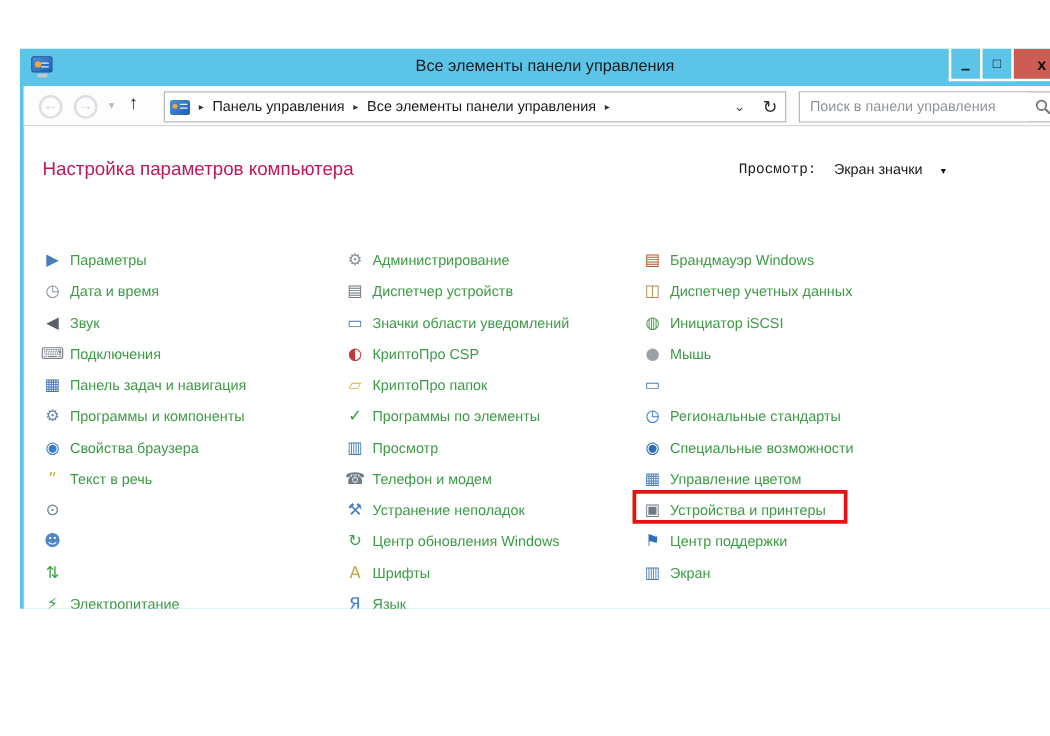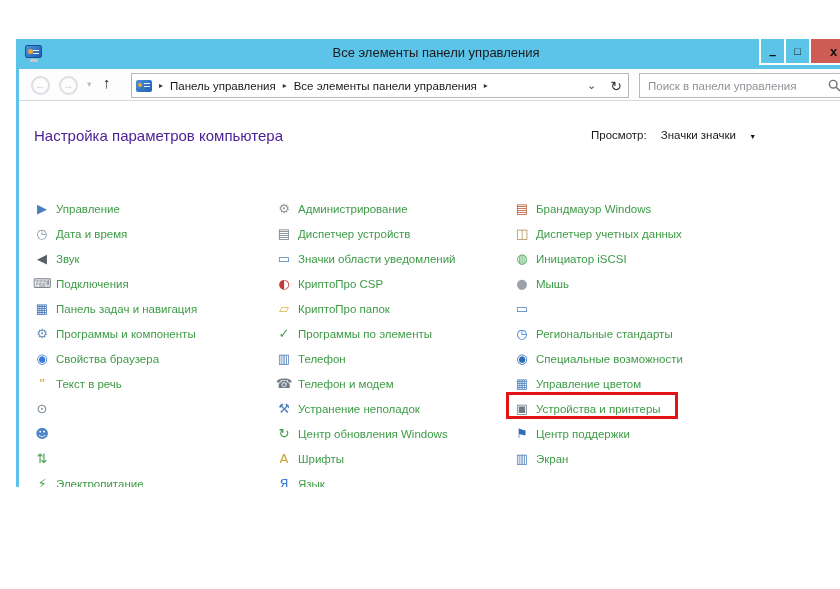--- a/index.html
+++ b/index.html
@@ -45,23 +45,23 @@
   .addr-drop { font-size:11px; color:#444; }
   .addr-refresh { font-size:14px; color:#333; }
 
   .search-box { position:absolute; left:620px; top:4px; width:210px; height:25px; border:1px solid #b6bac0; background:#fff; }
   .search-box input { position:absolute; left:0; top:0; width:182px; height:23px; border:none; outline:none;
                       padding:0 0 0 8px; font-family:inherit; font-size:11.5px; color:#333; }
   .search-box input::placeholder { color:#8f9499; }
   .search-glyph { position:absolute; right:7px; top:5px; }
 
   
-  .page-title { position:absolute; left:15px; top:58px; font-size:15px; color:#4c1d95; }
+  .page-title { position:absolute; left:15px; top:58px; font-size:15px; color:#be185d; }
   .view-ctl { position:absolute; left:572px; top:60px; display:flex; align-items:center; font-size:11.5px; color:#1a1a1a; }
-  .view-label { margin-right:14px; }
+  .view-label { margin-right:14px;font-family:Liberation Mono, monospace; }
   .view-caret { font-size:7px; margin-left:10px; color:#111; }
 
   
   .grid { position:absolute; left:15px; top:127px; display:flex; }
   .col { display:flex; flex-direction:column; }
   .col:nth-child(1){ width:242px; } .col:nth-child(2){ width:238px; } .col:nth-child(3){ width:330px; }
   .item { position:relative; height:25px; display:flex; align-items:center; cursor:pointer; }
   .ico { width:16px; height:25px; display:flex; align-items:center; justify-content:center;
          font-size:13px; flex:none; font-family:"DejaVu Sans",sans-serif; }
   .lbl { margin-left:6px; font-size:11.5px; color:#3d9b46; white-space:nowrap; }
@@ -117,30 +117,30 @@
           <circle cx="5.2" cy="5.2" r="3.8" fill="none" stroke="#6f747a" stroke-width="1.4"></circle>
           <line x1="8.2" y1="8.2" x2="12" y2="12" stroke="#6f747a" stroke-width="1.6"></line>
         </svg>
       </div>
     </div>
 
     <div class="page-title">Настройка параметров компьютера</div>
     <div class="view-ctl">
       <span class="view-label">Просмотр:</span>
       <span>
-        <span>Значки значки</span>
+        <span>Экран значки</span>
         <span class="view-caret">▼</span>
       </span>
     </div>
 
     <div class="grid">
         <div class="col">
           <div class="item">
             <span class="ico" style="color: rgb(74, 126, 187);">▶</span>
-            <span class="lbl">Управление</span>
+            <span class="lbl">Параметры</span>
           </div>
           <div class="item">
             <span class="ico" style="color: rgb(138, 151, 168);">◷</span>
             <span class="lbl">Дата и время</span>
           </div>
           <div class="item">
             <span class="ico" style="color: rgb(90, 96, 102);">◀</span>
             <span class="lbl">Звук</span>
           </div>
           <div class="item">
@@ -197,21 +197,21 @@
           <div class="item">
             <span class="ico" style="color: rgb(217, 177, 59);">▱</span>
             <span class="lbl">КриптоПро папок</span>
           </div>
           <div class="item">
             <span class="ico" style="color: rgb(63, 160, 74);">✓</span>
             <span class="lbl">Программы по элементы</span>
           </div>
           <div class="item">
             <span class="ico" style="color: rgb(74, 126, 187);">▥</span>
-            <span class="lbl">Телефон</span>
+            <span class="lbl">Просмотр</span>
           </div>
           <div class="item">
             <span class="ico" style="color: rgb(111, 122, 132);">☎</span>
             <span class="lbl">Телефон и модем</span>
           </div>
           <div class="item">
             <span class="ico" style="color: rgb(74, 126, 187);">⚒</span>
             <span class="lbl">Устранение неполадок</span>
           </div>
           <div class="item">

